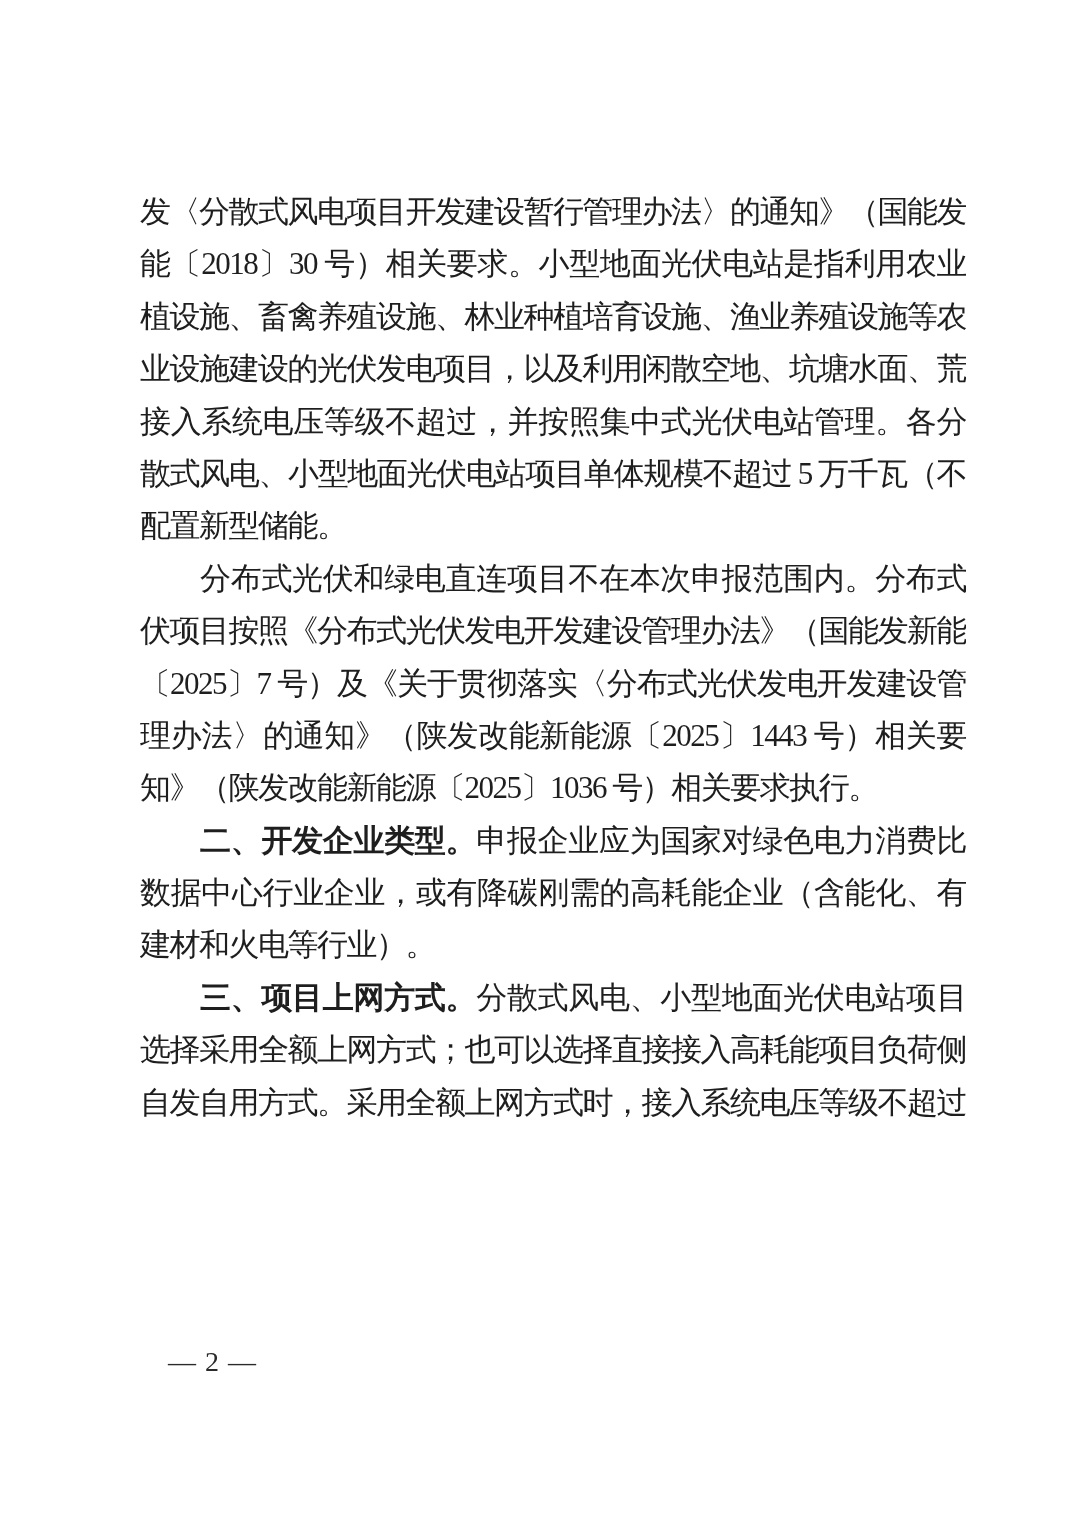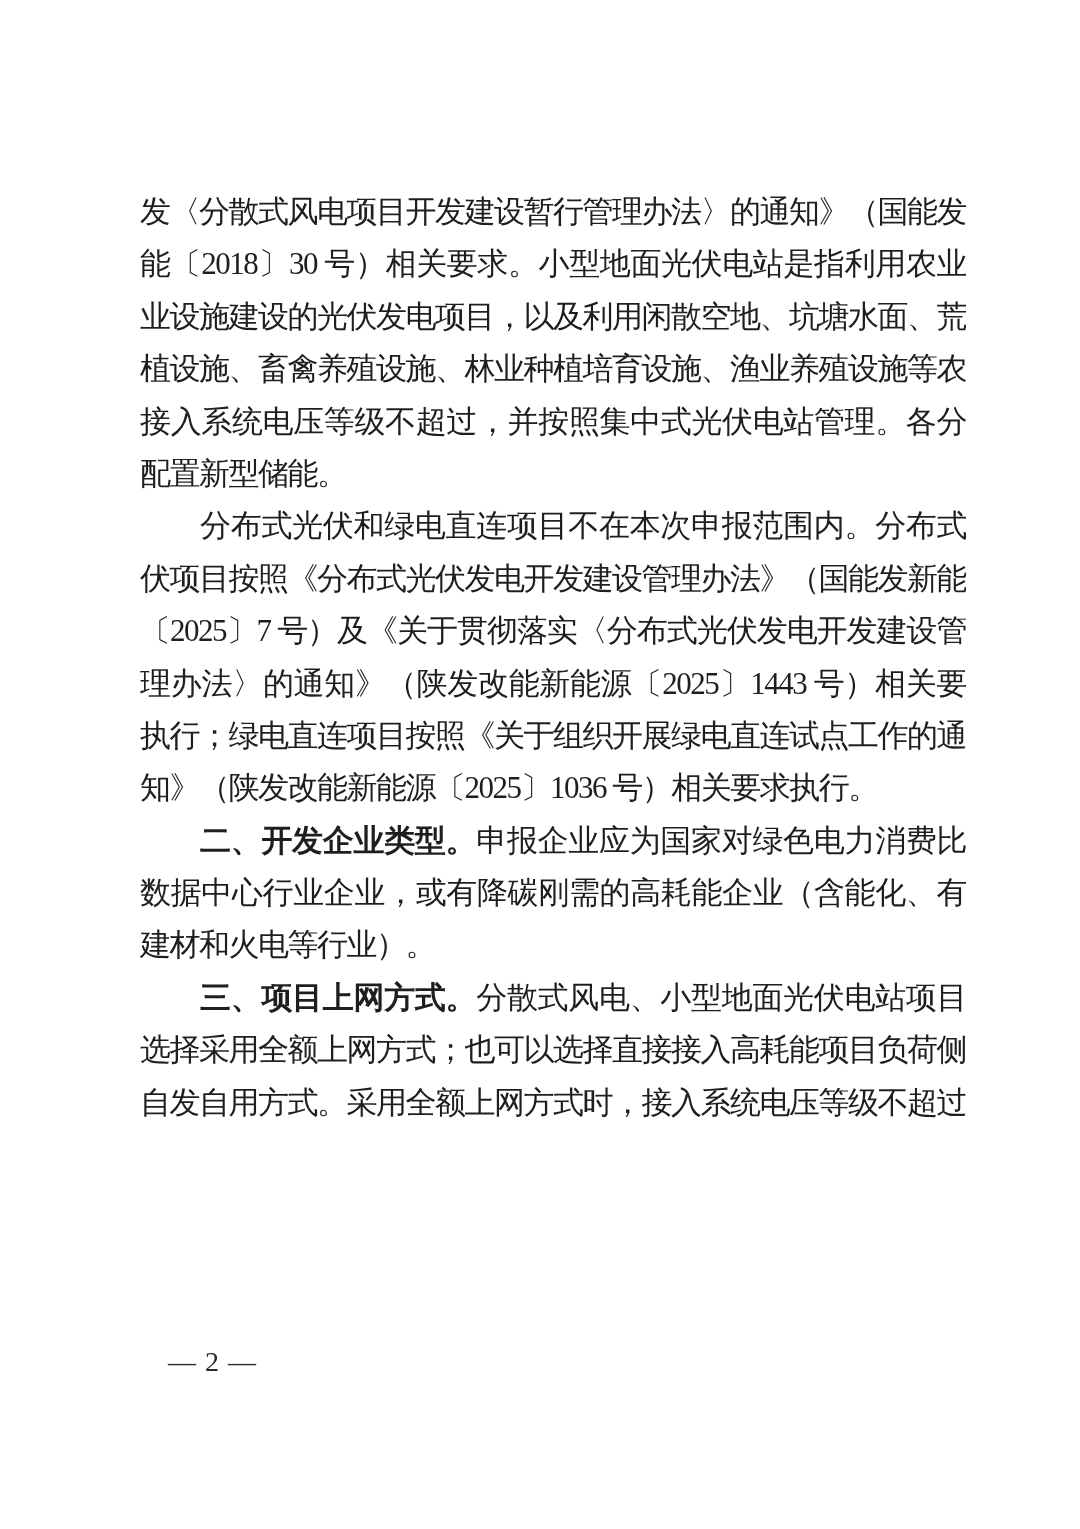--- a/index.html
+++ b/index.html
@@ -58,29 +58,29 @@
     letter-spacing: 1px;
   }
 </style>
 </head>
 <body>
 
 <div class="page">
   <div class="text-block">
       <div class="line"><span>发〈分散式风电项目开发建设暂行管理办法〉的通知》（国能发新</span></div>
       <div class="line"><span>能〔2018〕30 号）相关要求。小型地面光伏电站是指利用农业种</span></div>
+      <div class="line"><span>植设施、畜禽养殖设施、林业种植培育设施、渔业养殖设施等农</span></div>
       <div class="line"><span>业设施建设的光伏发电项目，以及利用闲散空地、坑塘水面、荒</span></div>
-      <div class="line"><span>植设施、畜禽养殖设施、林业种植培育设施、渔业养殖设施等农</span></div>
       <div class="line"><span>接入系统电压等级不超过，并按照集中式光伏电站管理。各分</span></div>
+      <div class="line"><span>散式风电、小型地面光伏电站项目单体规模不超过 5 万千瓦（不</span></div>
       <div class="line last"><span>配置新型储能。</span></div>
       <div class="line indent"><span>分布式光伏和绿电直连项目不在本次申报范围内。分布式光</span></div>
       <div class="line"><span>伏项目按照《分布式光伏发电开发建设管理办法》（国能发新能规</span></div>
       <div class="line"><span>〔2025〕7 号）及《关于贯彻落实〈分布式光伏发电开发建设管</span></div>
       <div class="line"><span>理办法〉的通知》（陕发改能新能源〔2025〕1443 号）相关要求</span></div>
-      <div class="line"><span>执行；绿电直连项目按照《关于组织开展绿电直连试点工作的通</span></div>
       <div class="line last"><span>知》（陕发改能新能源〔2025〕1036 号）相关要求执行。</span></div>
       <div class="line indent"><span class="lead">二、开发企业类型。</span><span>申报企业应为国家对绿色电力消费比例</span></div>
       <div class="line"><span>数据中心行业企业，或有降碳刚需的高耗能企业（含能化、有色、</span></div>
       <div class="line last"><span>建材和火电等行业）。</span></div>
       <div class="line indent"><span class="lead">三、项目上网方式。</span><span>分散式风电、小型地面光伏电站项目可</span></div>
       <div class="line"><span>选择采用全额上网方式；也可以选择直接接入高耗能项目负荷侧</span></div>
       <div class="line"><span>自发自用方式。采用全额上网方式时，接入系统电压等级不超过</span></div>
     </div>
   <div class="footer">
     <span>— 2 —</span>

